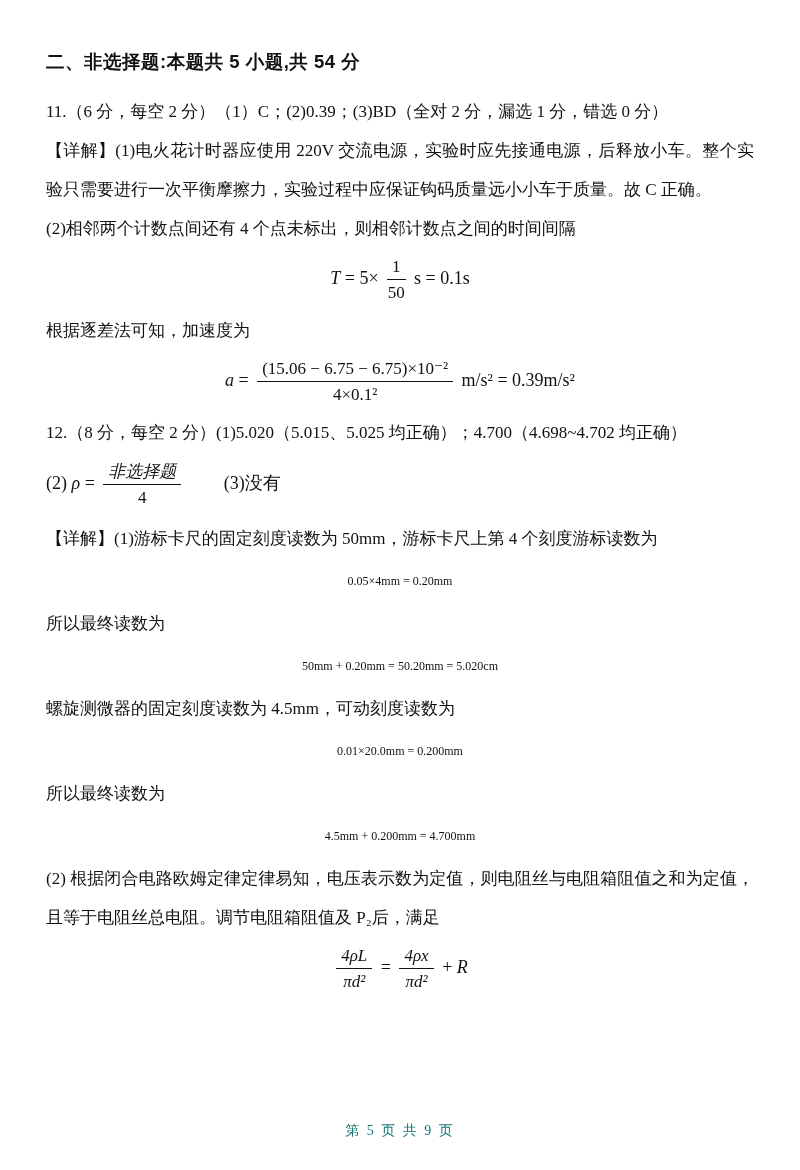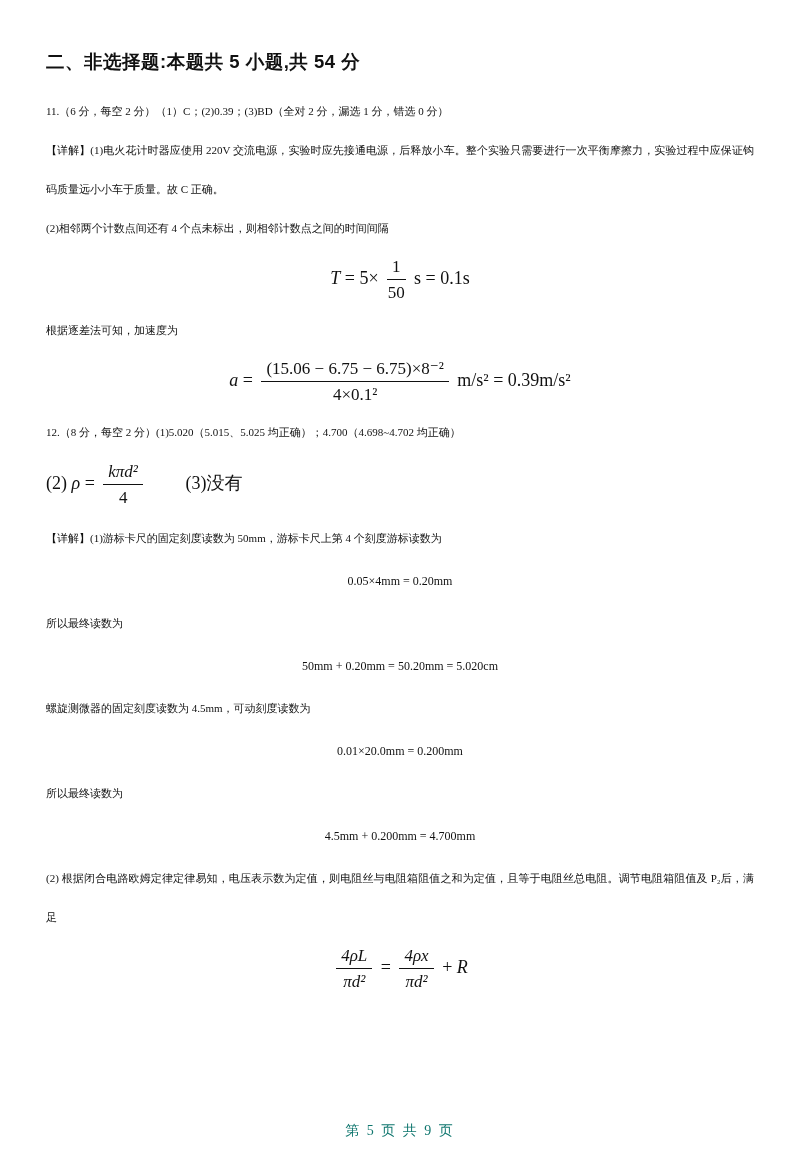--- a/index.html
+++ b/index.html
@@ -24,21 +24,21 @@
   }
   .section-title {
     font-family: "Liberation Sans", "DejaVu Sans", sans-serif;
     font-weight: 700;
     font-size: 18.5px;
     letter-spacing: 0.5px;
     margin: 6px 0 16px 0;
     line-height: 28px;
   }
   p.body-text {
-    font-size: 11px;
+    font-size: 17px;
     line-height: 39px;
     margin: 0;
     text-align: justify;
   }
   .formula {
     text-align: center;
     font-size: 18px;
     margin: 7px 0;
     line-height: 24px;
   }
@@ -107,35 +107,35 @@
     </span>
     <span>s = 0.1s</span>
   </div>
 
   <p class="body-text">根据逐差法可知，加速度为</p>
 
   <div class="formula">
     <span class="var">a</span>
     <span>=</span>
     <span class="frac">
-      <span class="num">(15.06 − 6.75 − 6.75)×8⁻²</span>
+      <span class="num">(15.06 − 6.75 − 6.75)×10⁻²</span>
       <span class="den">4×0.1²</span>
     </span>
     <span>m/s² = 0.39m/s²</span>
   </div>
 
 
   <p class="body-text">12.（8 分，每空 2 分）(1)5.020（5.015、5.025 均正确）；4.700（4.698~4.702 均正确）</p>
 
   <div class="formula left-align">
     <span>(2)</span>
     <span class="var">ρ</span>
     <span>=</span>
     <span class="frac">
-      <span class="num mi">kπd²</span>
+      <span class="num mi">非选择题</span>
       <span class="den">4</span>
     </span>
     <span class="suffix-gap">(3)没有</span>
   </div>
 
   <p class="body-text">【详解】(1)游标卡尺的固定刻度读数为 50mm，游标卡尺上第 4 个刻度游标读数为</p>
 
   <div class="formula plain">0.05×4mm = 0.20mm</div>
 
   <p class="body-text">所以最终读数为</p>

